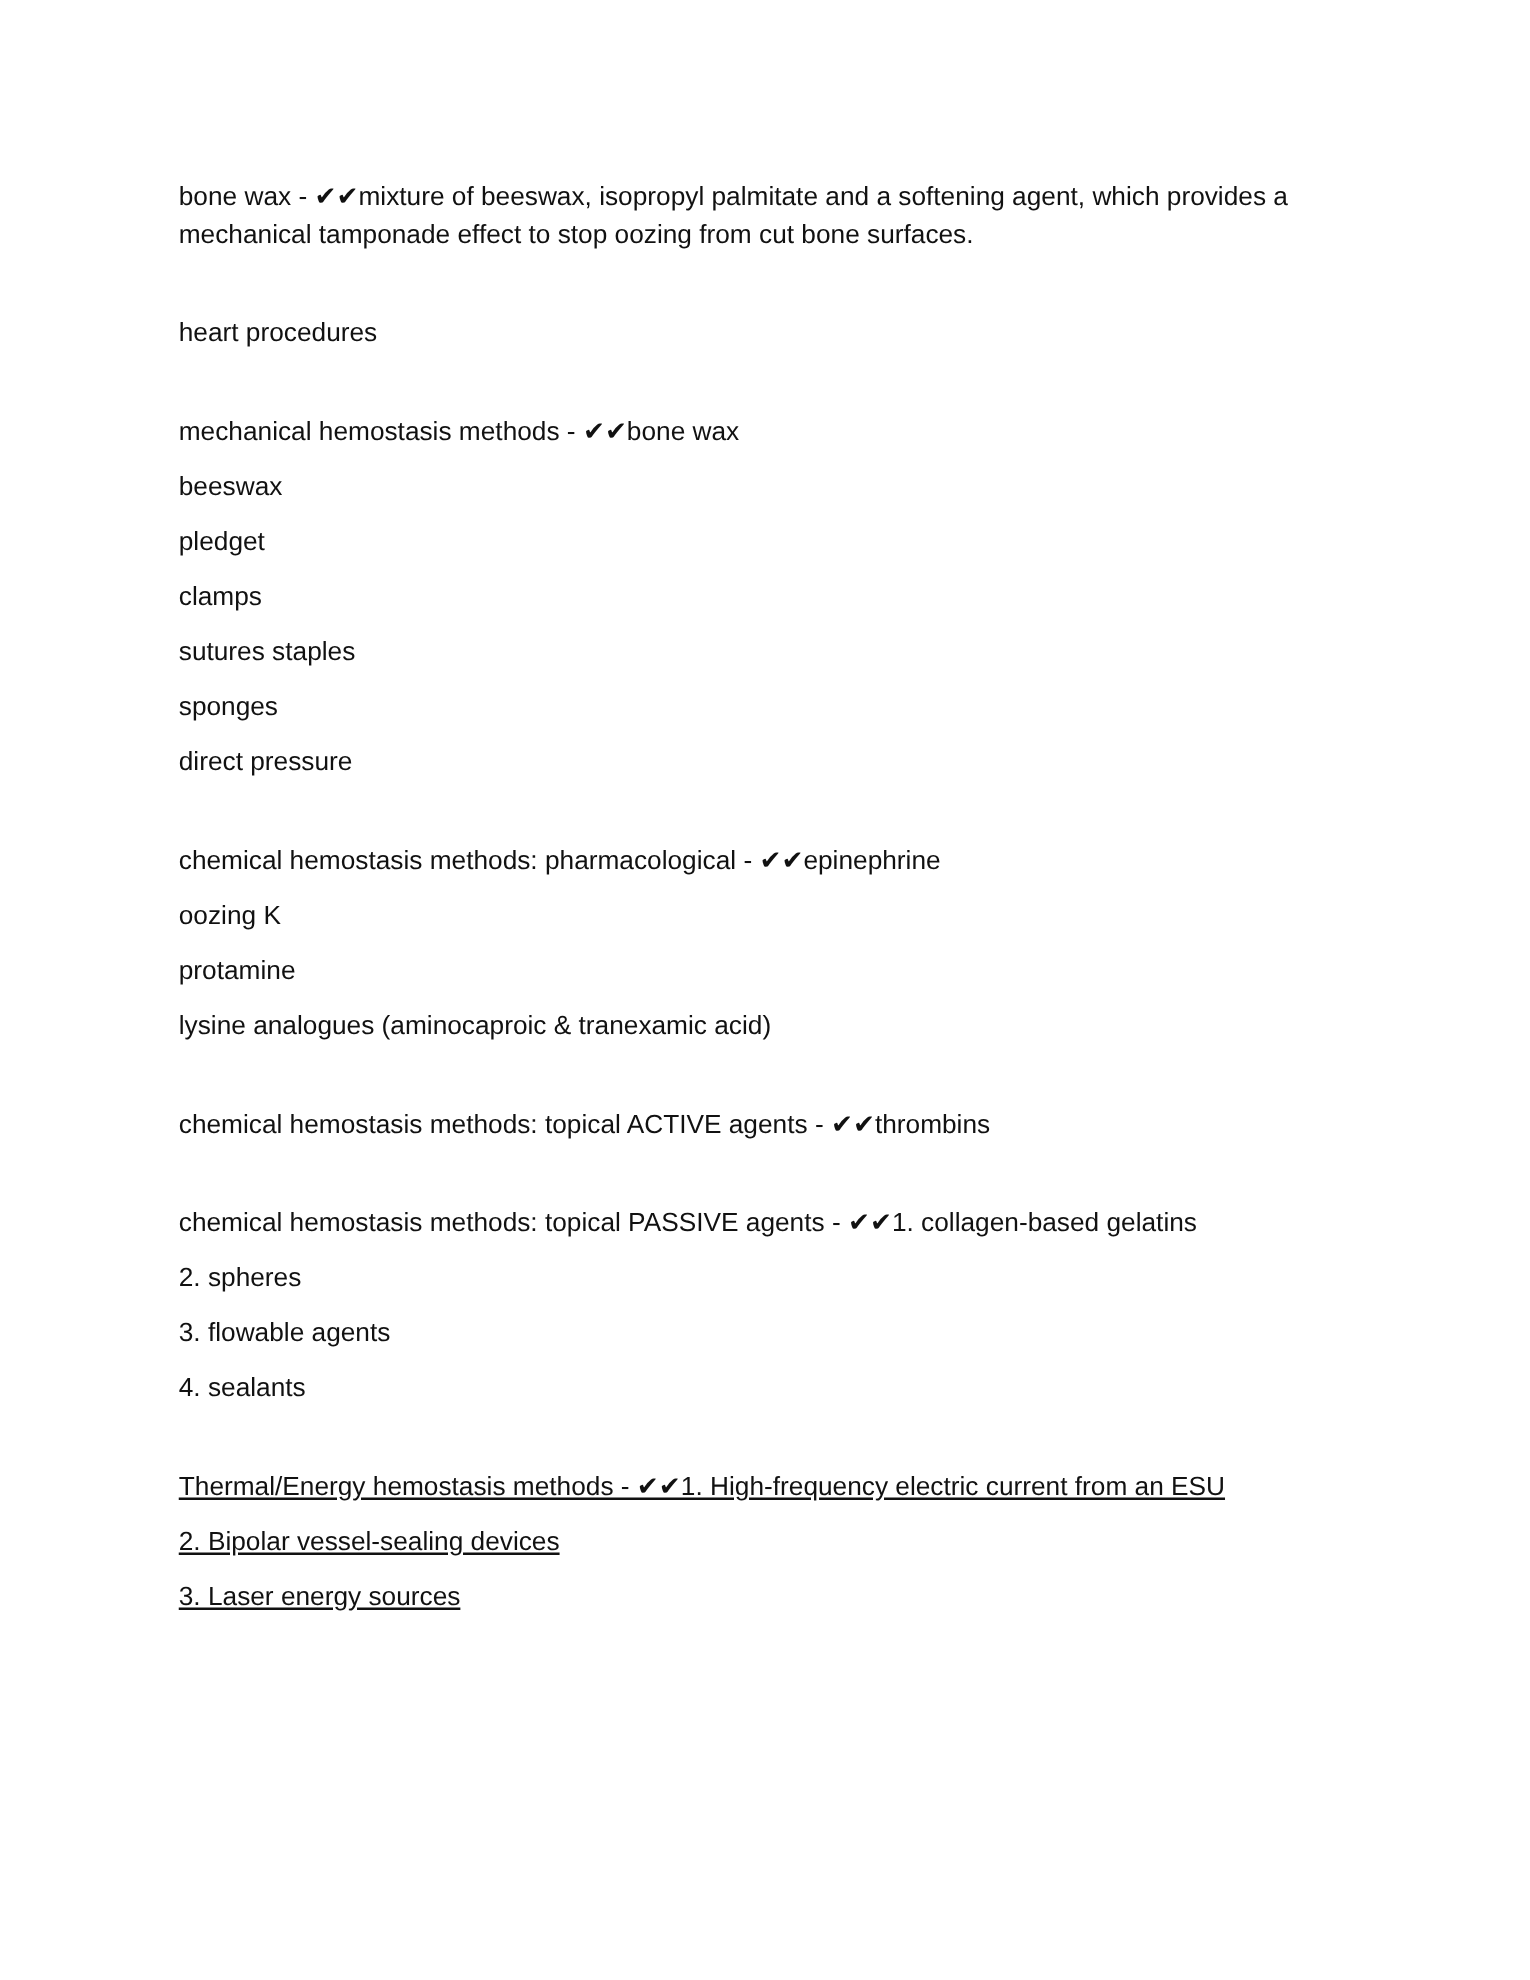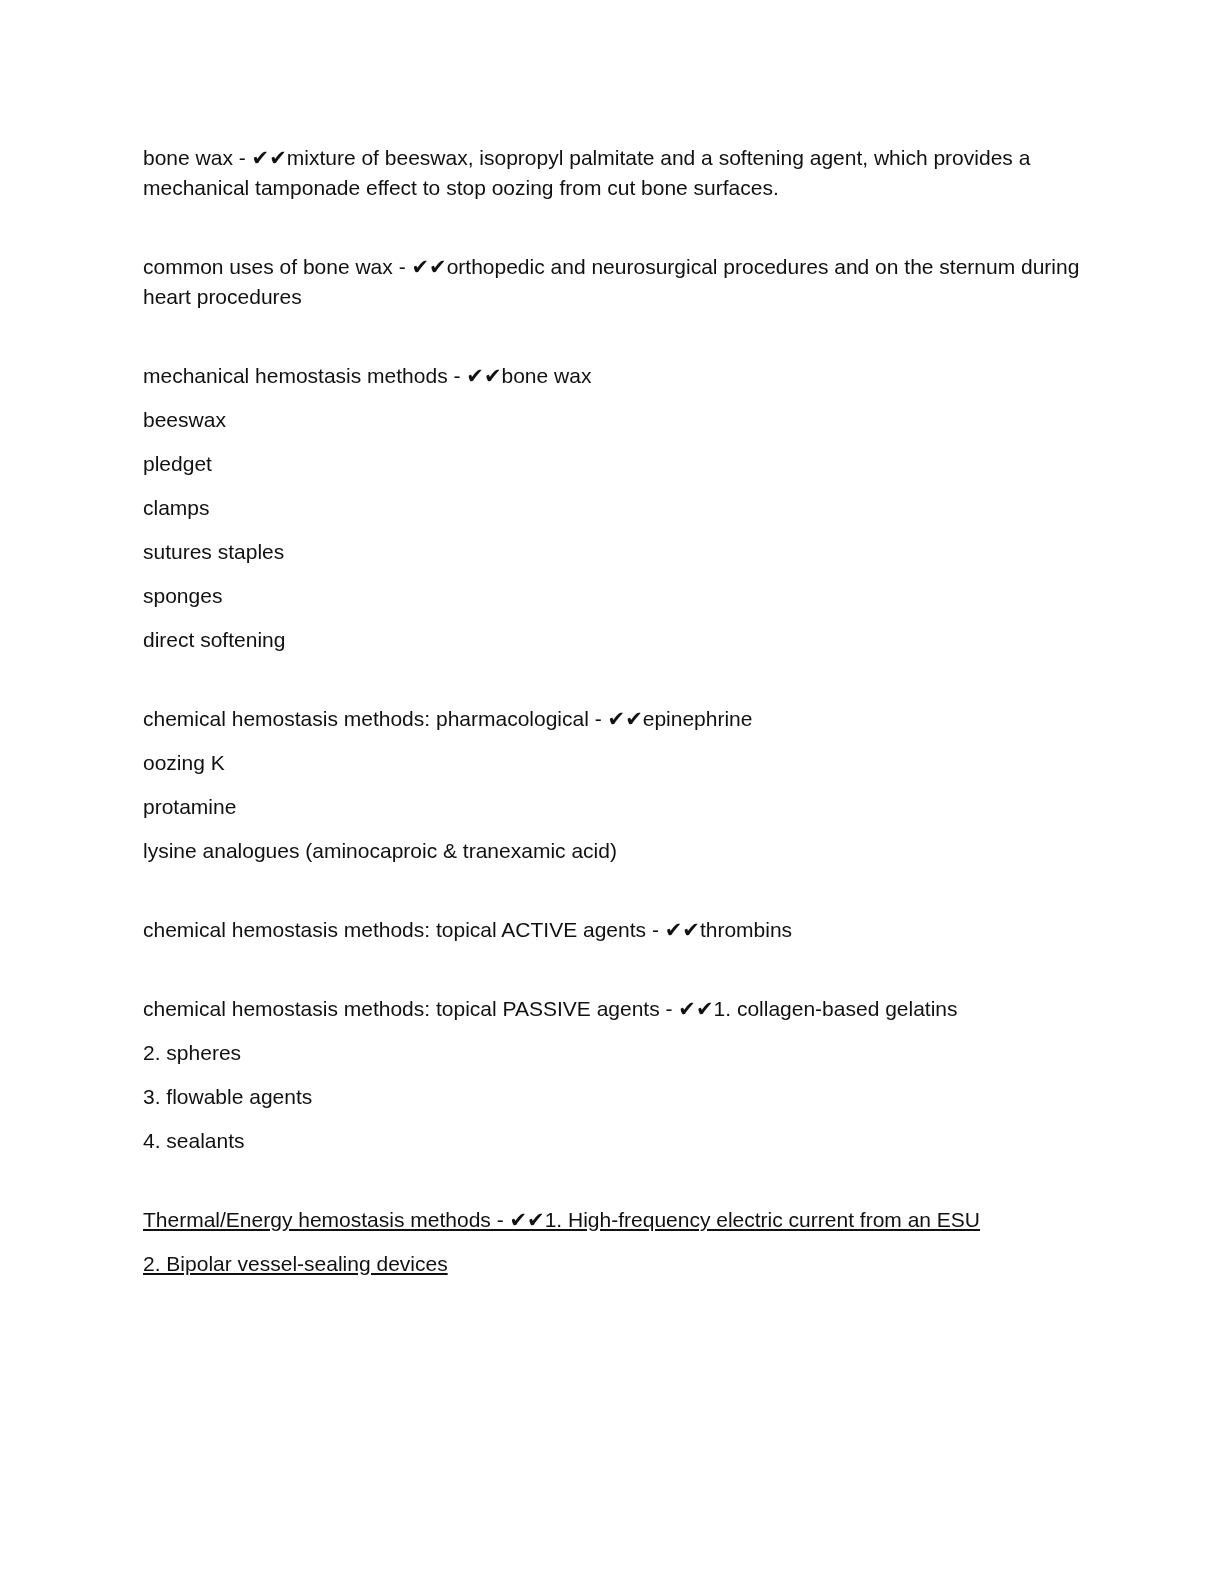--- a/index.html
+++ b/index.html
@@ -47,21 +47,20 @@
 
   <div class="section">
     <p class="para">
       <span class="line">bone wax - ✔✔mixture of beeswax, isopropyl palmitate and a softening agent, which provides a</span>
       <span class="line">mechanical tamponade effect to stop oozing from cut bone surfaces.</span>
     </p>
   </div>
 
   <div class="section">
     <p class="para">
-      <span class="line">common uses of bone wax - ✔✔orthopedic and neurosurgical procedures and on the sternum during</span>
       <span class="line">heart procedures</span>
     </p>
   </div>
 
   <div class="section">
     <p class="para">
       <span class="line">mechanical hemostasis methods - ✔✔bone wax</span>
     </p>
     <p class="para">
       <span class="line">beeswax</span>
@@ -72,21 +71,21 @@
     <p class="para">
       <span class="line">clamps</span>
     </p>
     <p class="para">
       <span class="line">sutures staples</span>
     </p>
     <p class="para">
       <span class="line">sponges</span>
     </p>
     <p class="para">
-      <span class="line">direct softening</span>
+      <span class="line">direct pressure</span>
     </p>
   </div>
 
   <div class="section">
     <p class="para">
       <span class="line">chemical hemostasis methods: pharmacological - ✔✔epinephrine</span>
     </p>
     <p class="para">
       <span class="line">oozing K</span>
     </p>
@@ -119,15 +118,18 @@
     </p>
   </div>
 
   <div class="section">
     <p class="para">
       <span class="line">Thermal/Energy hemostasis methods - ✔✔1. High-frequency electric current from an ESU</span>
     </p>
     <p class="para">
       <span class="line">2. Bipolar vessel-sealing devices</span>
     </p>
+    <p class="para">
+      <span class="line">3. Laser energy sources</span>
+    </p>
   </div>
 
 </div>
 
 </body></html>

